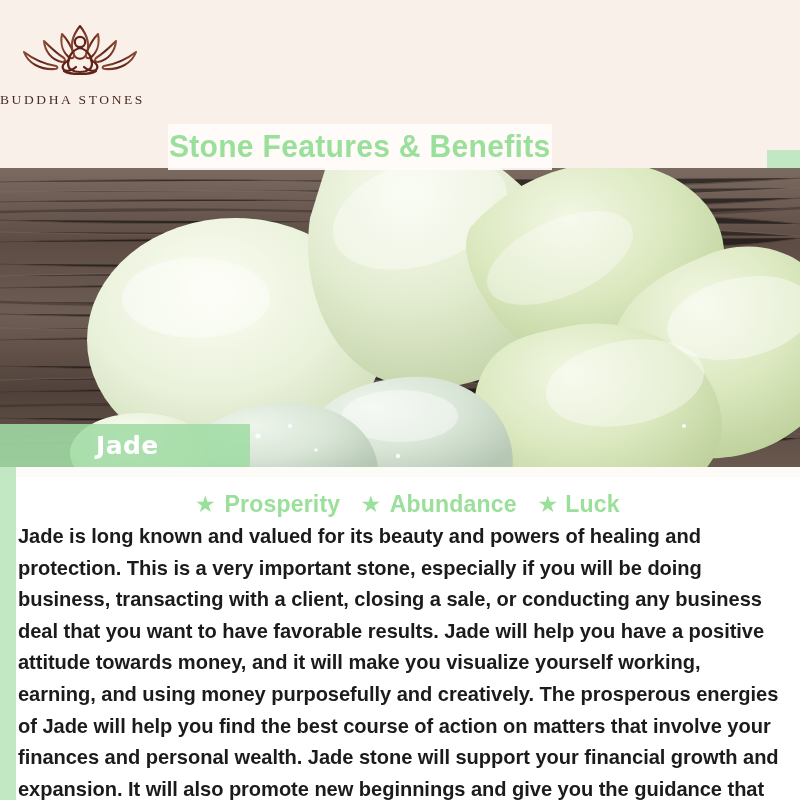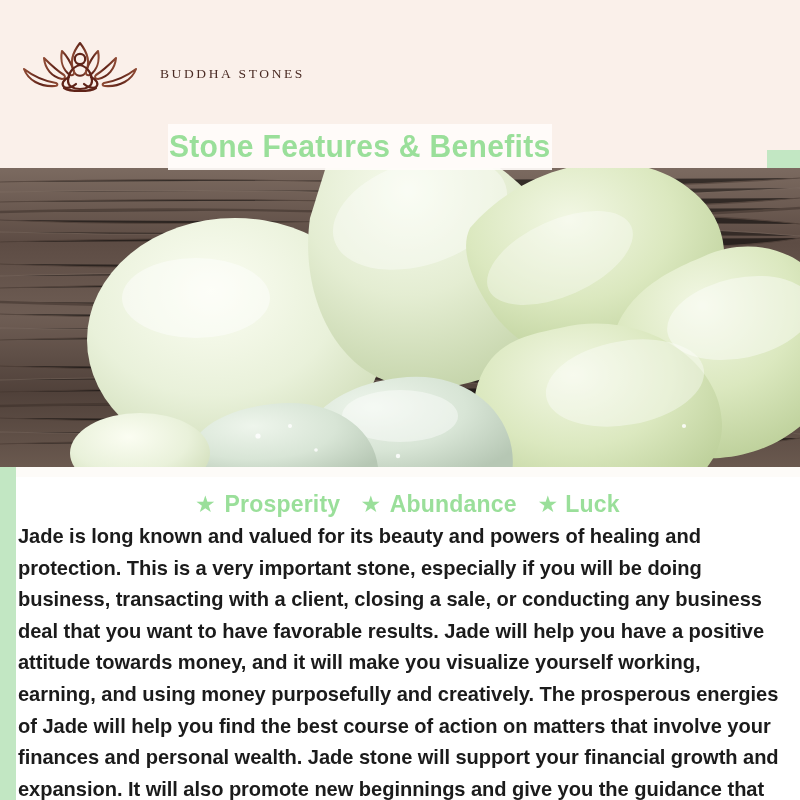--- a/index.html
+++ b/index.html
@@ -14,21 +14,21 @@
   
   .band{position:absolute;background:#c2e7c3;}
   .band-left-upper{left:0;top:178px;width:34px;height:295px;}
   .band-left-lower{left:0;top:473px;width:16px;height:327px;}
   .band-right-upper{left:767px;top:150px;width:33px;height:320px;}
   .band-right-lower{left:760px;top:470px;width:40px;height:122px;
      clip-path:polygon(0 0,100% 0,100% 100%,60% 100%,0 62%);}
 
   
   .logo-wrap{position:absolute;left:0;right:0;top:22px;height:100px;
-    display:flex;flex-direction:row;align-items:center;justify-content:flex-start;}
+    display:flex;flex-direction:column;justify-content:flex-start;}
   .logo-mark{width:160px;height:66px;display:block;}
   .logo-text{
     font-family:"Liberation Serif", serif;
     font-size:13.5px;letter-spacing:2.6px;color:#4a2b24;
     margin-top:4px;font-weight:400;
   }
 
   
   .title-banner{
     position:absolute;left:168px;top:124px;width:384px;height:46px;
@@ -226,20 +226,23 @@
         <circle cx="398" cy="288" r="2.2"></circle>
         <circle cx="684" cy="258" r="2.1"></circle>
       </g>
     </svg>
   </div>
 
   <div class="title-banner">
     <div class="title-text">Stone Features &amp; Benefits</div>
   </div>
 
+  <div class="name-tag">
+    <span>Jade</span>
+  </div>
 
   <div class="content">
     <div class="content-inner">
 
       <div class="benefits">
         <div class="benefit">
           <span class="star">★</span>
           <span class="label">Prosperity</span>
         </div>
         <div class="benefit">

